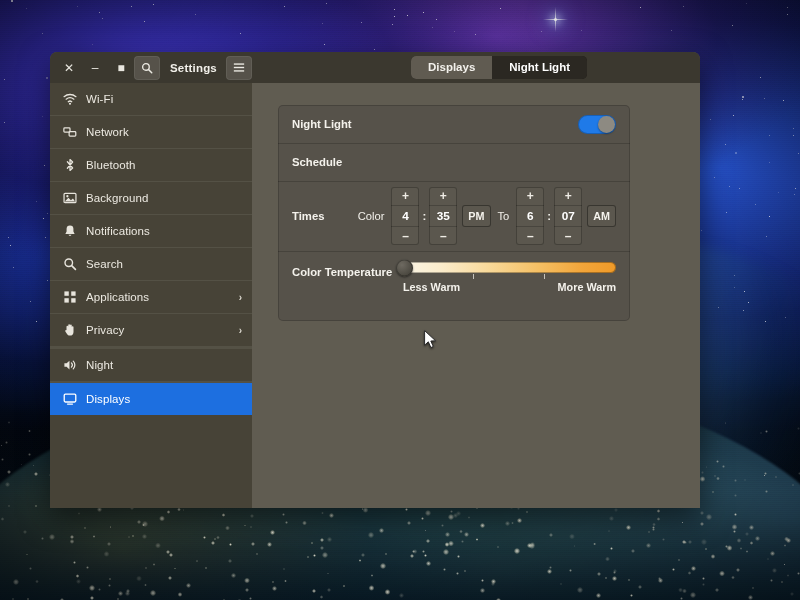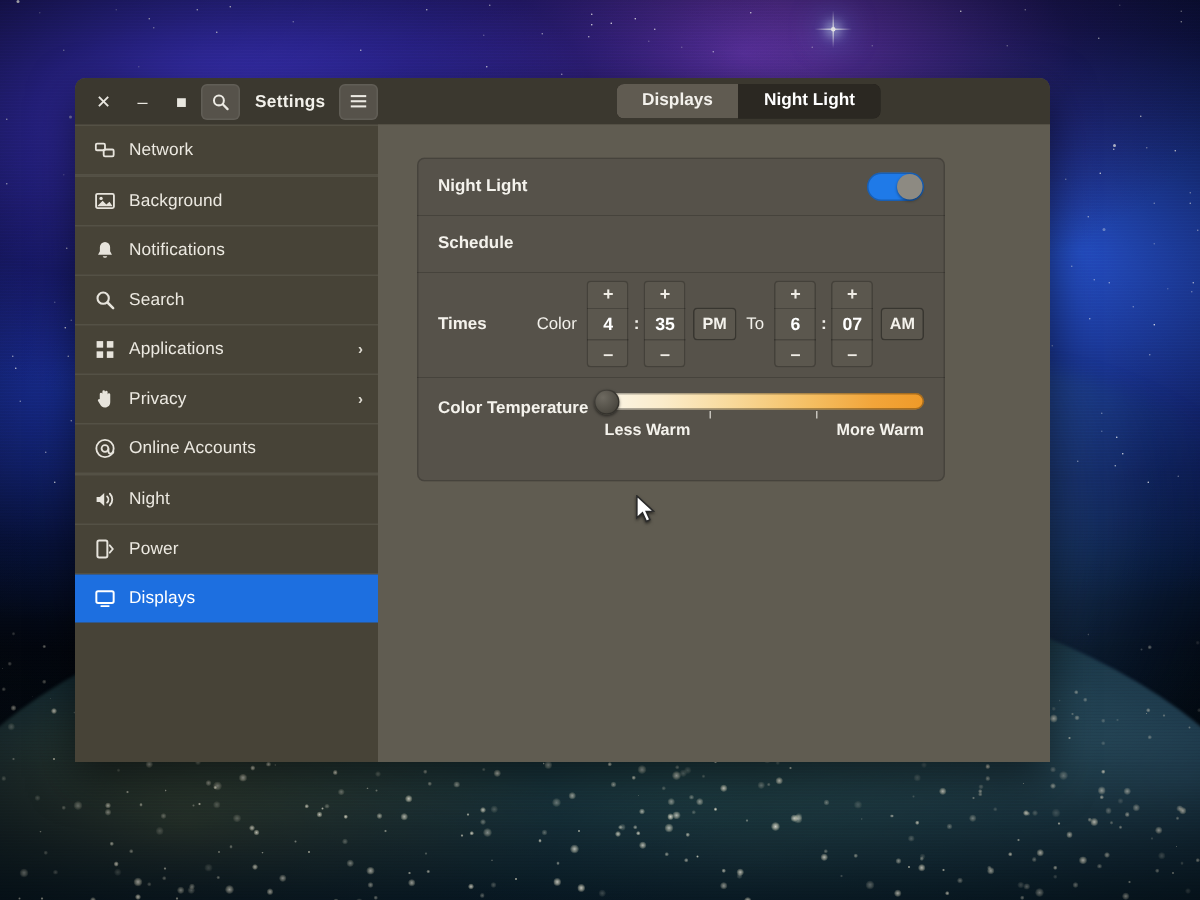--- a/index.html
+++ b/index.html
@@ -916,31 +916,50 @@
       <div class="tabs">
         <div class="tab">Displays</div>
         <div class="tab active">Night Light</div>
       </div>
     </div>
   </div>
 
   <div class="winbody">
 
     <div class="sidebar" id="sidebar">
+        <div class="side-item">
+          <span class="ico">
+            <svg width="14" height="14" viewBox="0 0 16 16">
+              <path d="M1.2 5.3A10.6 10.6 0 0 1 14.8 5.3" fill="none" stroke="currentColor" stroke-width="1.5" stroke-linecap="round"></path>
+              <path d="M3.6 8.2A7 7 0 0 1 12.4 8.2" fill="none" stroke="currentColor" stroke-width="1.5" stroke-linecap="round"></path>
+              <path d="M6 11.1A3.3 3.3 0 0 1 10 11.1" fill="none" stroke="currentColor" stroke-width="1.5" stroke-linecap="round"></path>
+              <circle cx="8" cy="13.4" r="1.2" fill="currentColor"></circle>
+            </svg>
+          </span>
+          <span class="lbl">Wi-Fi</span>
+        </div>
         <div class="side-sep"></div>
         <div class="side-item">
           <span class="ico">
             <svg width="14" height="14" viewBox="0 0 16 16">
               <rect x="1" y="3.2" width="7" height="5" rx="1" fill="none" stroke="currentColor" stroke-width="1.4"></rect>
               <rect x="7" y="7.6" width="7.6" height="5.2" rx="1" fill="none" stroke="currentColor" stroke-width="1.4"></rect>
             </svg>
           </span>
           <span class="lbl">Network</span>
         </div>
         <div class="side-sep"></div>
+        <div class="side-item">
+          <span class="ico">
+            <svg width="14" height="14" viewBox="0 0 16 16">
+              <path d="M5 4.3 11 11.4 8 14.2V1.8l3 2.8L5 11.7" fill="none" stroke="currentColor" stroke-width="1.5" stroke-linejoin="round" stroke-linecap="round"></path>
+            </svg>
+          </span>
+          <span class="lbl">Bluetooth</span>
+        </div>
         <div class="side-sep"></div>
         <div class="side-item">
           <span class="ico">
             <svg width="14" height="14" viewBox="0 0 16 16">
               <rect x="1.2" y="2.6" width="13.6" height="10.8" rx="1.2" fill="none" stroke="currentColor" stroke-width="1.4"></rect>
               <circle cx="5" cy="6" r="1.3" fill="currentColor"></circle>
               <path d="M2 12 6.2 7.8 9 10.6l2.4-2 2.4 3.4z" fill="currentColor"></path>
             </svg>
           </span>
           <span class="lbl">Background</span>
@@ -982,52 +1001,33 @@
         <div class="side-item">
           <span class="ico">
             <svg width="14" height="14" viewBox="0 0 16 16">
               <path d="M4 9V4.2a1 1 0 0 1 2 0V8V2.4a1 1 0 0 1 2 0V8V2.8a1 1 0 0 1 2 0V8V4.6a1 1 0 0 1 2 0v5.6c0 2.4-1.6 4.2-4 4.2-2.2 0-3-1-3.8-2.4L2.7 9.6a1 1 0 0 1 1.3-1.4z" fill="currentColor"></path>
             </svg>
           </span>
           <span class="lbl">Privacy</span>
           <span class="chev">›</span>
         </div>
         <div class="side-sep"></div>
-        <div class="side-item">
-          <span class="ico">
-            <svg width="14" height="14" viewBox="0 0 16 16">
-              <circle cx="8" cy="8" r="6.6" fill="none" stroke="currentColor" stroke-width="1.4"></circle>
-              <circle cx="8" cy="8" r="2.6" fill="none" stroke="currentColor" stroke-width="1.4"></circle>
-              <path d="M10.6 8v2a1.9 1.9 0 0 0 3.8 0" fill="none" stroke="currentColor" stroke-width="1.4"></path>
-            </svg>
-          </span>
-          <span class="lbl">Online Accounts</span>
-        </div>
         <div class="side-sep"></div>
         <div class="side-sep"></div>
         <div class="side-item">
           <span class="ico">
             <svg width="14" height="14" viewBox="0 0 16 16">
               <path d="M1.6 6.1h2.5L7.4 3v10L4.1 9.9H1.6z" fill="currentColor"></path>
               <path d="M9.6 5.6a3.4 3.4 0 0 1 0 4.8" fill="none" stroke="currentColor" stroke-width="1.4" stroke-linecap="round"></path>
               <path d="M11.7 3.6a6.2 6.2 0 0 1 0 8.8" fill="none" stroke="currentColor" stroke-width="1.4" stroke-linecap="round"></path>
             </svg>
           </span>
           <span class="lbl">Night</span>
         </div>
         <div class="side-sep"></div>
-        <div class="side-item">
-          <span class="ico">
-            <svg width="14" height="14" viewBox="0 0 16 16">
-              <rect x="2.2" y="1.6" width="7.6" height="12.8" rx="1.3" fill="none" stroke="currentColor" stroke-width="1.5"></rect>
-              <path d="M11.6 5.2 14 8l-2.4 2.8" fill="none" stroke="currentColor" stroke-width="1.4" stroke-linecap="round" stroke-linejoin="round"></path>
-            </svg>
-          </span>
-          <span class="lbl">Power</span>
-        </div>
         <div class="side-sep"></div>
         <div class="side-item selected">
           <span class="ico">
             <svg width="14" height="14" viewBox="0 0 16 16">
               <rect x="1.4" y="2.4" width="13.2" height="9" rx="1.3" fill="none" stroke="currentColor" stroke-width="1.5"></rect>
               <line x1="5.2" y1="13.8" x2="10.8" y2="13.8" stroke="currentColor" stroke-width="1.5" stroke-linecap="round"></line>
             </svg>
           </span>
           <span class="lbl">Displays</span>
         </div>

